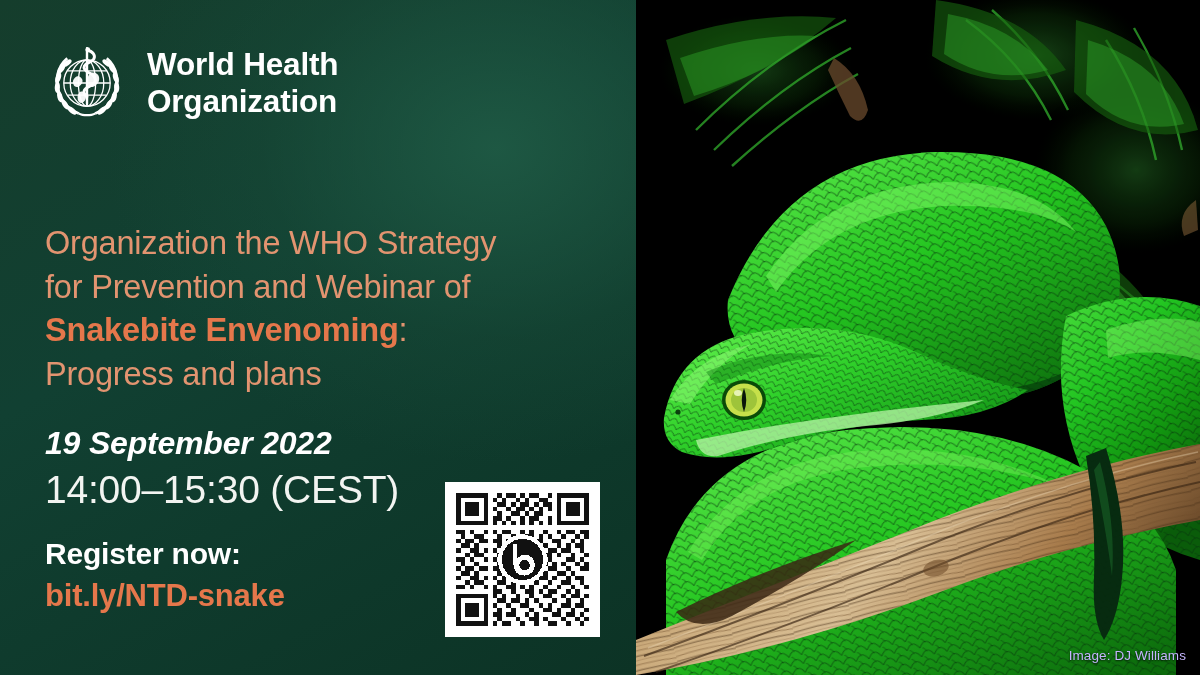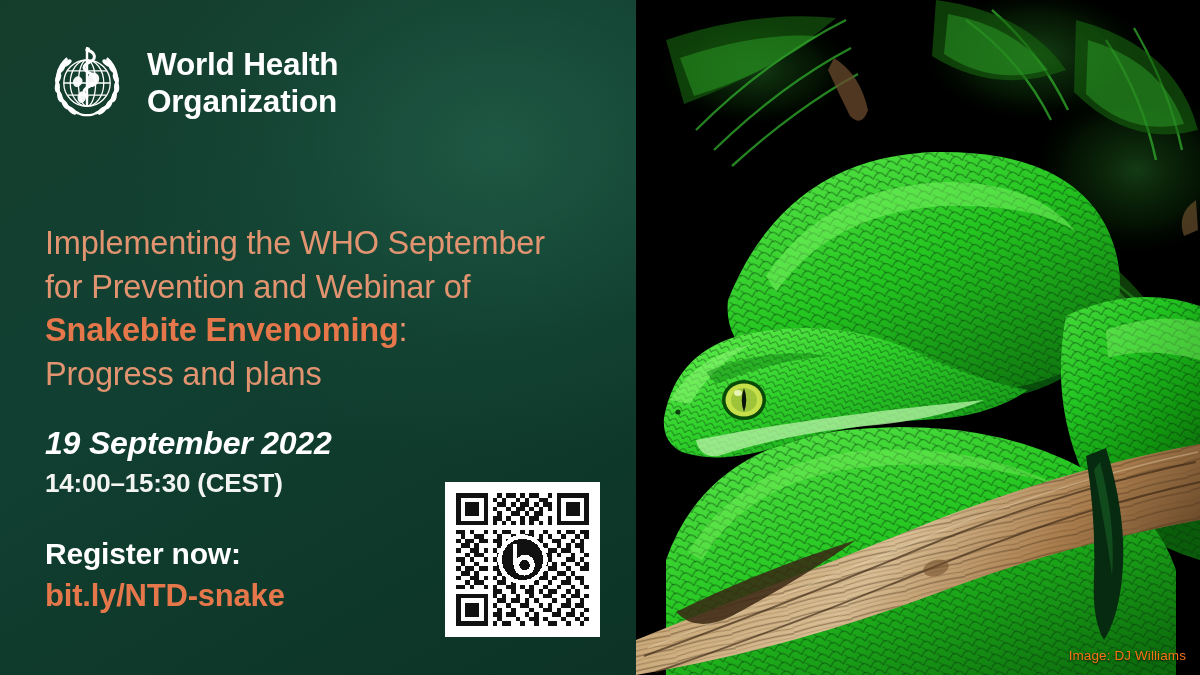--- a/index.html
+++ b/index.html
@@ -62,21 +62,21 @@
   .date {
     position:absolute; left:45px; top:425px;
     color:#FFFFFF;
     font-size:32px; font-weight:bold;
     letter-spacing:-0.2px;
     font-style:italic;
   }
   .time {
     position:absolute; left:45px; top:468px;
     color:#F2F4F1;
-    font-size:26px; font-weight:bold;
+    font-size:39px; font-weight:normal;
     letter-spacing:-0.2px;
   }
   .register {
     position:absolute; left:45px; top:537px;
     color:#FFFFFF;
     font-size:30px; font-weight:bold;
     letter-spacing:-0.2px;
   }
   .url {
     position:absolute; left:45px; top:578px;
@@ -97,21 +97,21 @@
   
   .photo {
     position:absolute; left:636px; top:0;
     width:564px; height:675px;
     background:#000000;
     overflow:hidden;
   }
   .photo svg { display:block; width:100%; height:100%; }
   .credit {
     position:absolute; right:14px; bottom:12px;
-    color:#f97316;
+    color:#c4b5fd;
     font-size:13.5px;
     letter-spacing:0.1px;
     text-shadow:0 1px 2px rgba(0,0,0,0.8);
     text-align:right;
   }
 </style>
 </head>
 <body>
 
 <div class="poster">
@@ -171,21 +171,21 @@
           <path d="M50 12 c7 1 10 6 8 10 c-2 4-9 4-11 8 c-2 4 3 7 7 9 c4 2 7 6 5 10 c-2 4-8 5-11 8 c-3 3-1 7 2 9" stroke="#FFFFFF" stroke-width="3.4" fill="none" stroke-linecap="round"></path>
           <circle cx="51" cy="11" r="2.6" fill="#FFFFFF"></circle>
         </svg>
       </span>
       <div class="logo-text">World Health
 Organization</div>
     </div>
 
 
     <div class="title">
-      <span class="ln">Implementing the WHO September</span>
+      <span class="ln">Organization the WHO Strategy</span>
       <span class="ln">for Prevention and Webinar of</span>
       <span class="ln"><span class="strong">Snakebite Envenoming</span><span class="colon">:</span></span>
       <span class="ln">Progress and plans</span>
     </div>
 
     <div class="date">19 September 2022</div>
     <div class="time">14:00–15:30 (CEST)</div>
 
     <div class="register">Register now:</div>
     <div class="url">bit.ly/NTD-snake</div>

